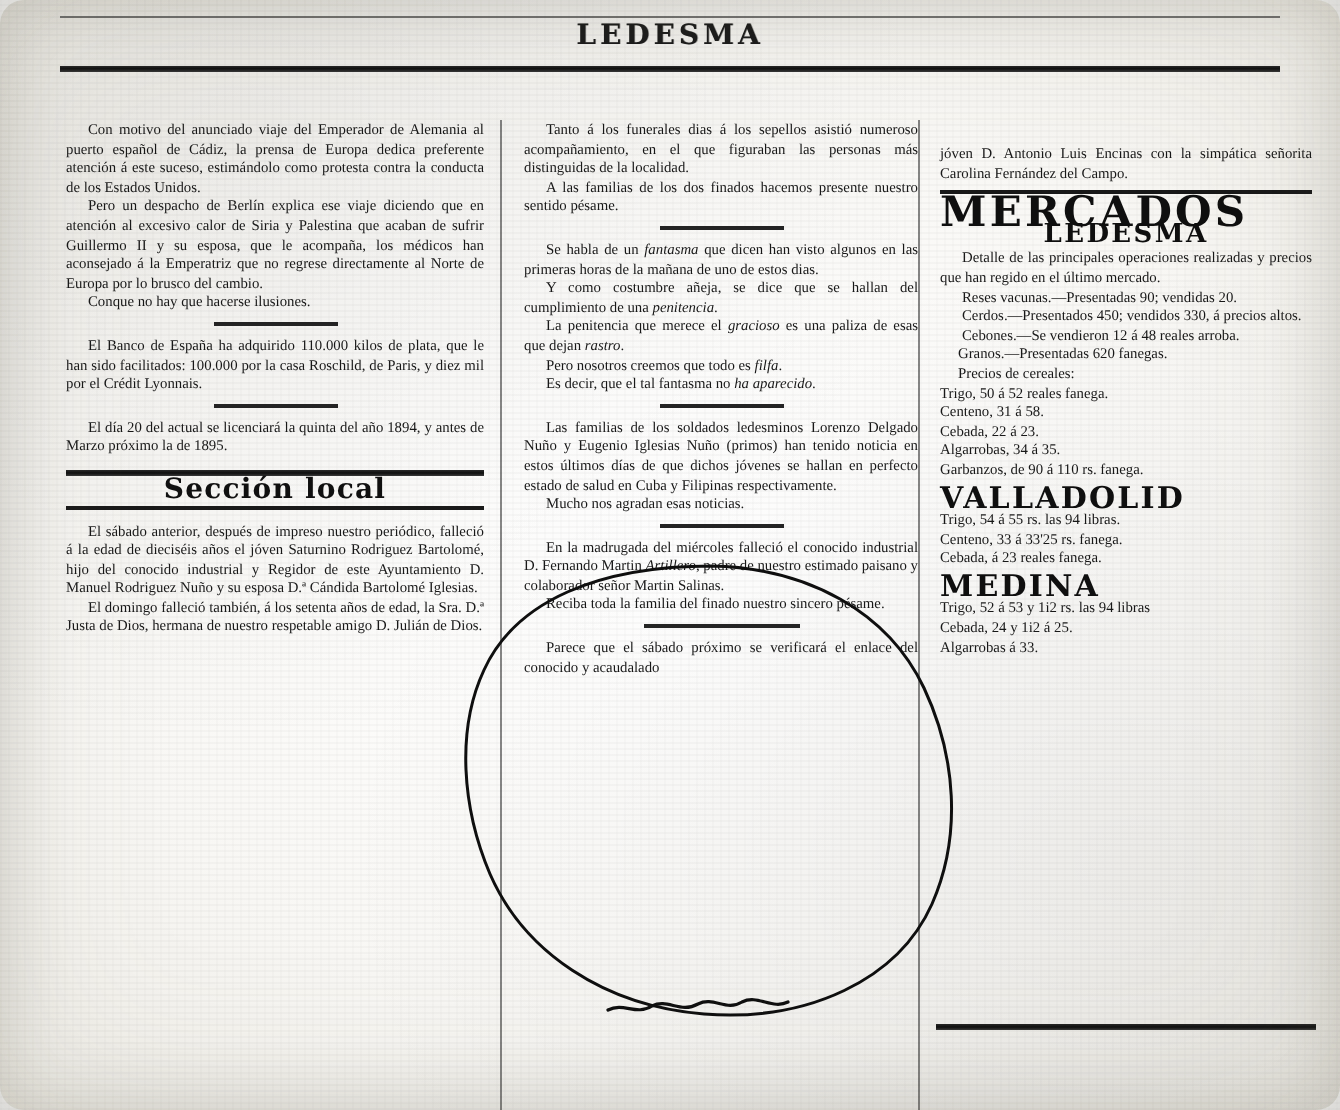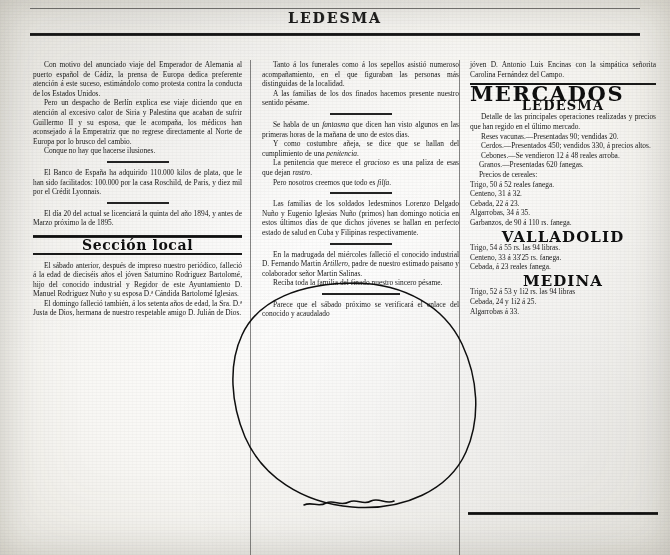--- a/index.html
+++ b/index.html
@@ -11,20 +11,21 @@
   }
   
   #page{
     position:relative;
     width:670px;height:555px;
     background:
       radial-gradient(ellipse at 18% 12%, rgba(0,0,0,0.045) 0%, rgba(0,0,0,0) 45%),
       radial-gradient(ellipse at 85% 78%, rgba(0,0,0,0.05) 0%, rgba(0,0,0,0) 50%),
       radial-gradient(ellipse at 50% 50%, #ffffff 0%, #f6f5f2 62%, #eceae4 100%);
     filter:contrast(1.02);
+    border-radius:12px;
   }
   #grain{
     position:absolute;inset:0;pointer-events:none;
     background-image:
       repeating-linear-gradient(0deg, rgba(0,0,0,0.022) 0 1px, rgba(255,255,255,0) 1px 3px),
       repeating-linear-gradient(90deg, rgba(0,0,0,0.015) 0 1px, rgba(255,255,255,0) 1px 4px);
     opacity:.85;
     mix-blend-mode:multiply;
   }
   #vign{
@@ -70,21 +71,21 @@
   #col3{left:470px;width:186px;}
 
   .vrule{
     position:absolute;top:0;width:1px;height:498px;
     background:#3d3d3d;opacity:.62;
   }
   #vr1{left:250px;}
   #vr2{left:459px;}
 
   p{margin:0 0 0 0;text-indent:11px;}
-  p.noind{text-indent:0;}
+  p.noind{text-indent:0;margin-top:12px;}
   i,em{font-style:italic;}
 
   
   .sep{
     margin:5px auto 5px auto;
     width:62px;height:2px;
     background:#262626;
   }
   .sep.wide{width:78px;}
 
@@ -119,21 +120,21 @@
   .mkt-sub{
     text-align:center;
     font-family:"DejaVu Serif", serif;
     font-weight:bold;
     font-size:13px;
     letter-spacing:1.2px;
     color:#111;
     margin:2px 0 2px 0;
   }
   .mkt-city{
-    text-align:center;
+    text-align:left;
     font-family:"DejaVu Serif", serif;
     font-weight:bold;
     font-size:15px;
     letter-spacing:1.1px;
     color:#111;
     margin:5px 0 1px 0;
   }
   .topline{height:2px;background:#1a1a1a;margin:4px 0 3px 0;}
   .listline{text-indent:0;}
   .mk-ind{text-indent:9px;}
@@ -184,51 +185,53 @@
 
       <div class="bigrule"></div>
       <div class="seccion">Sección local</div>
       <div class="underrule"></div>
 
       <p>El sábado anterior, después de impreso nuestro periódico, falleció á la edad de dieciséis años el jóven Saturnino Rodriguez Bartolomé, hijo del conocido industrial y Regidor de este Ayuntamiento D. Manuel Rodriguez Nuño y su esposa D.ª Cándida Bartolomé Iglesias.</p>
       <p>El domingo falleció también, á los setenta años de edad, la Sra. D.ª Justa de Dios, hermana de nuestro respetable amigo D. Julián de Dios.</p>
     </div>
 
     <div class="col" id="col2">
-      <p>Tanto á los funerales como á los sepellos asistió numeroso acompañamiento, en el que figuraban las personas más distinguidas de la localidad.</p>
+      <p>Tanto á los funerales dias á los sepellos asistió numeroso acompañamiento, en el que figuraban las personas más distinguidas de la localidad.</p>
       <p>A las familias de los dos finados hacemos presente nuestro sentido pésame.</p>
       <div class="sep"></div>
 
       <p><span>Se habla de un </span><i>fantasma</i><span> que dicen han visto algunos en las primeras horas de la mañana de uno de estos dias.</span></p>
       <p><span>Y como costumbre añeja, se dice que se hallan del cumplimiento de una </span><i>penitencia</i><span>.</span></p>
       <p><span>La penitencia que merece el </span><i>gracioso</i><span> es una paliza de esas que dejan </span><i>rastro</i><span>.</span></p>
       <p><span>Pero nosotros creemos que todo es </span><i>filfa</i><span>.</span></p>
-
-      <div class="sep"></div>
-      <p>Las familias de los soldados ledesminos Lorenzo Delgado Nuño y Eugenio Iglesias Nuño (primos) han domingo noticia en estos últimos días de que dichos jóvenes se hallan en perfecto estado de salud en Cuba y Filipinas respectivamente.</p>
+      <p><span>Es decir, que el tal fantasma no </span><i>ha aparecido</i><span>.</span></p>
+
+      <div class="sep"></div>
+      <p>Las familias de los soldados ledesminos Lorenzo Delgado Nuño y Eugenio Iglesias Nuño (primos) han tenido noticia en estos últimos días de que dichos jóvenes se hallan en perfecto estado de salud en Cuba y Filipinas respectivamente.</p>
+      <p>Mucho nos agradan esas noticias.</p>
       <div class="sep"></div>
       <p><span>En la madrugada del miércoles falleció el conocido industrial D. Fernando Martin </span><i>Artillero</i><span>, padre de nuestro estimado paisano y colaborador señor Martin Salinas.</span></p>
       <p>Reciba toda la familia del finado nuestro sincero pésame.</p>
       <div class="sep wide"></div>
       <p>Parece que el sábado próximo se verificará el enlace del conocido y acaudalado</p>
     </div>
 
     <div class="col" id="col3">
       <p class="noind">jóven D. Antonio Luis Encinas con la simpática señorita Carolina Fernández del Campo.</p>
       <div class="topline"></div>
       <div class="mercados">MERCADOS</div>
       <div class="mkt-sub">LEDESMA</div>
       <p>Detalle de las principales operaciones realizadas y precios que han regido en el último mercado.</p>
       <p>Reses vacunas.—Presentadas 90; vendidas 20.</p>
       <p>Cerdos.—Presentados 450; vendidos 330, á precios altos.</p>
       <p>Cebones.—Se vendieron 12 á 48 reales arroba.</p>
       <p class="mk-ind">Granos.—Presentadas 620 fanegas.</p>
       <p class="mk-ind">Precios de cereales:</p>
       <p class="listline">Trigo, 50 á 52 reales fanega.</p>
-      <p class="listline">Centeno, 31 á 32.</p>
+      <p class="listline">Centeno, 31 á 58.</p>
       <p class="listline">Cebada, 22 á 23.</p>
       <p class="listline">Algarrobas, 34 á 35.</p>
       <p class="listline">Garbanzos, de 90 á 110 rs. fanega.</p>
 
       <div class="mkt-city">VALLADOLID</div>
       <p class="listline">Trigo, 54 á 55 rs. las 94 libras.</p>
       <p class="listline">Centeno, 33 á 33'25 rs. fanega.</p>
       <p class="listline">Cebada, á 23   reales fanega.</p>
 
       <div class="mkt-city">MEDINA</div>

